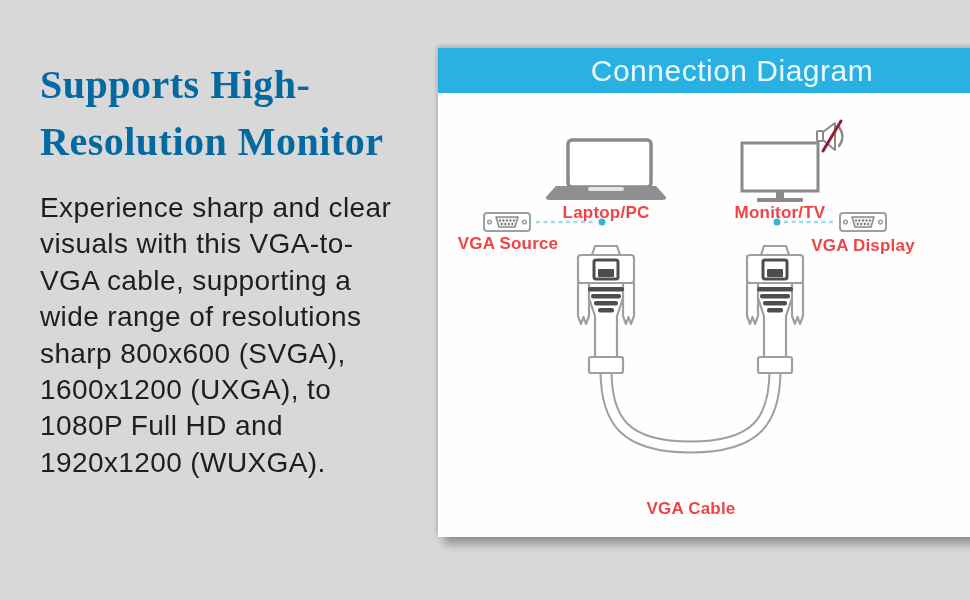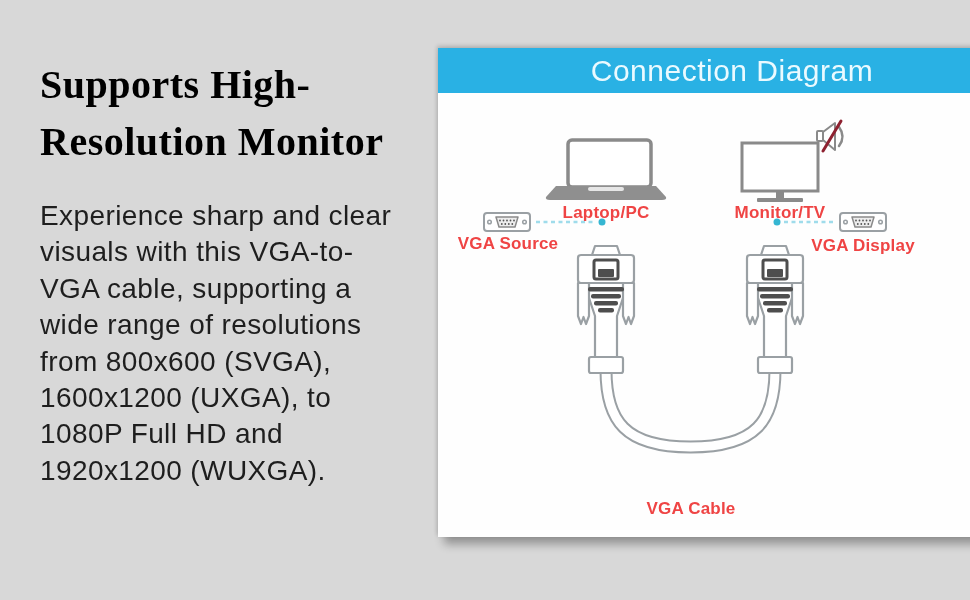--- a/index.html
+++ b/index.html
@@ -13,25 +13,25 @@
 
   
   .left-panel{
     position:absolute;left:40px;top:56px;width:400px;
   }
   .heading{
     font-family:"Liberation Serif", serif;
     font-weight:700;
     font-size:40px;
     line-height:57px;
-    color:#000000;
+    color:#0369a1;
     letter-spacing:0.5px;
   }
   .body-text{
-    margin-top:28px;
+    margin-top:20px;
     font-family:"Liberation Sans", sans-serif;
     font-size:28px;
     line-height:36.4px;
     letter-spacing:0.4px;
     color:#1e1e1e;
   }
 
   
   .card{
     position:absolute;left:438px;top:48px;width:588px;height:489px;
@@ -67,21 +67,21 @@
 <div class="left-panel">
   <div class="heading">
     <div>Supports High-</div>
     <div>Resolution Monitor</div>
   </div>
   <div class="body-text">
     <div>Experience sharp and clear</div>
     <div>visuals with this VGA-to-</div>
     <div>VGA cable, supporting a</div>
     <div>wide range of resolutions</div>
-    <div>from 800x600 (SVGA),</div>
+    <div>sharp 800x600 (SVGA),</div>
     <div>1600x1200 (UXGA), to</div>
     <div>1080P Full HD and</div>
     <div>1920x1200 (WUXGA).</div>
   </div>
 </div>
 
 <div class="card">
 
   <div class="card-title-bar">
     <span class="card-title">Connection Diagram</span>

